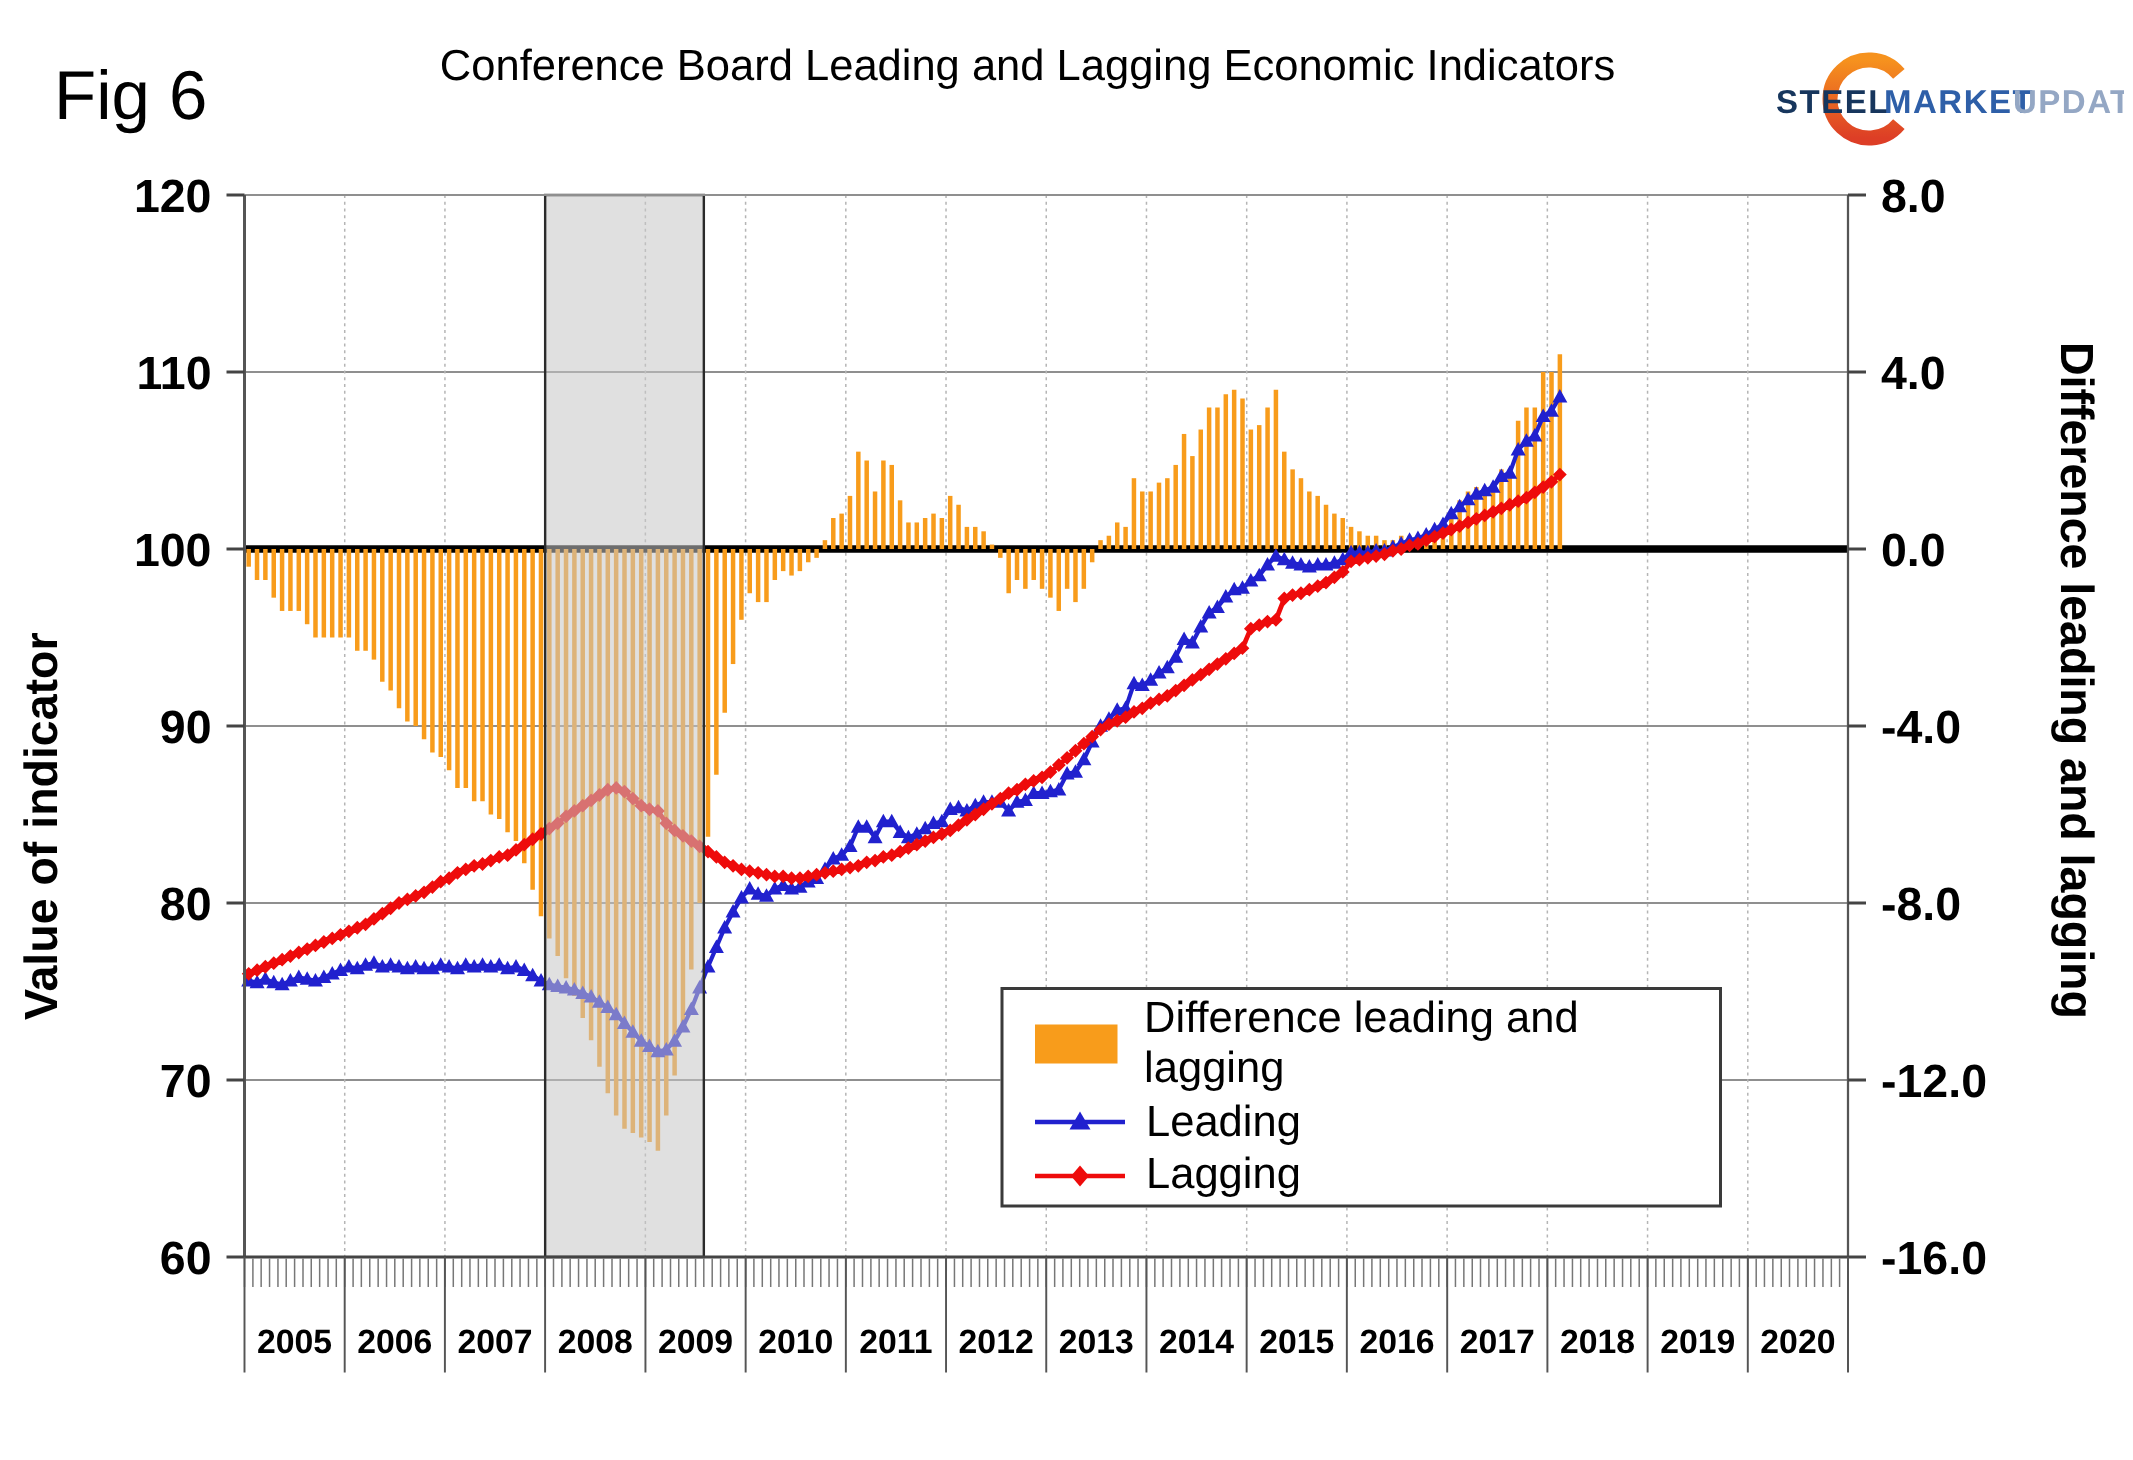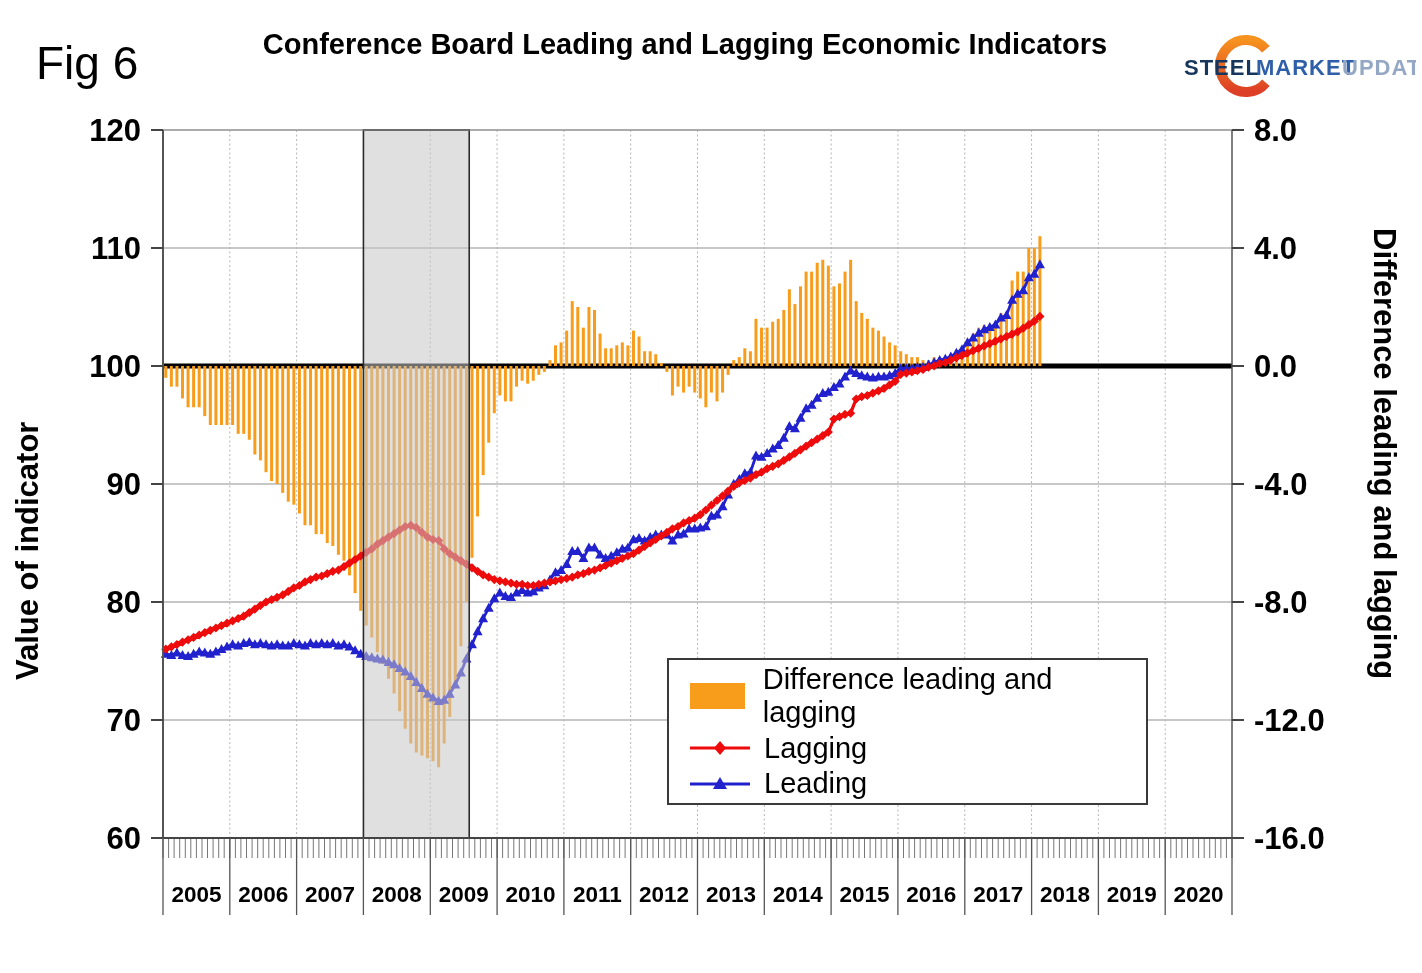--- a/index.html
+++ b/index.html
@@ -1,20 +1,20 @@
 <!DOCTYPE html>
 <html><head>
 <meta charset="utf-8">
 <style>
   html,body{margin:0;padding:0;background:#fff;}
   .stage{position:relative;width:1422px;height:973px;background:#fff;
          font-family:"Liberation Sans",sans-serif;overflow:hidden;color:#000;}
   .fig-label{position:absolute;left:36px;top:36px;font-size:46px;font-weight:400;}
   .title-block{position:absolute;left:190px;top:26px;width:990px;text-align:center;
-               font-weight:bold;font-size:29px;line-height:1.30;}
+               font-weight:normal;font-size:29px;line-height:1.30;}
   .logo{position:absolute;left:1176px;top:28px;width:240px;height:78px;}
   .y-title-left{position:absolute;left:10px;top:320px;height:360px;
                 writing-mode:vertical-rl;transform:rotate(180deg);
                 font-weight:bold;font-size:31px;white-space:nowrap;}
   .y-title-right{position:absolute;left:1366px;top:228px;height:545px;
                  writing-mode:vertical-rl;
                  font-weight:bold;font-size:31px;white-space:nowrap;}
   #chart{position:absolute;left:0;top:0;}
   .legend{position:absolute;left:667px;top:658px;width:481px;height:147px;
           background:#fff;border:2px solid #3a3a3a;box-sizing:border-box;
@@ -312,30 +312,30 @@
         <span class="legend-swatch">
           <svg width="58" height="28">
             <rect x="1" y="1" width="55" height="26" fill="#F89C1B"></rect>
           </svg>
         </span>
         <span>Difference leading and lagging</span>
       </div>
       <div class="legend-row">
         <span class="legend-swatch">
           <svg width="62" height="20">
+            <line x1="1" y1="10" x2="61" y2="10" stroke="#2121CE" stroke-width="3"></line>
+           <polygon points="31,3 38,15 24,15" fill="#2121CE"></polygon>
+          </svg>
+        </span>
+        <span>Leading</span>
+      </div>
+      <div class="legend-row">
+        <span class="legend-swatch">
+          <svg width="62" height="20">
             <line x1="1" y1="10" x2="61" y2="10" stroke="#EE0B0B" stroke-width="3"></line>
            <polygon points="31,3 37,10 31,17 25,10" fill="#EE0B0B"></polygon>
           </svg>
         </span>
         <span>Lagging</span>
       </div>
-      <div class="legend-row">
-        <span class="legend-swatch">
-          <svg width="62" height="20">
-            <line x1="1" y1="10" x2="61" y2="10" stroke="#2121CE" stroke-width="3"></line>
-           <polygon points="31,3 38,15 24,15" fill="#2121CE"></polygon>
-          </svg>
-        </span>
-        <span>Leading</span>
-      </div>
     </div>
 
 </div>
 
 </body></html>

